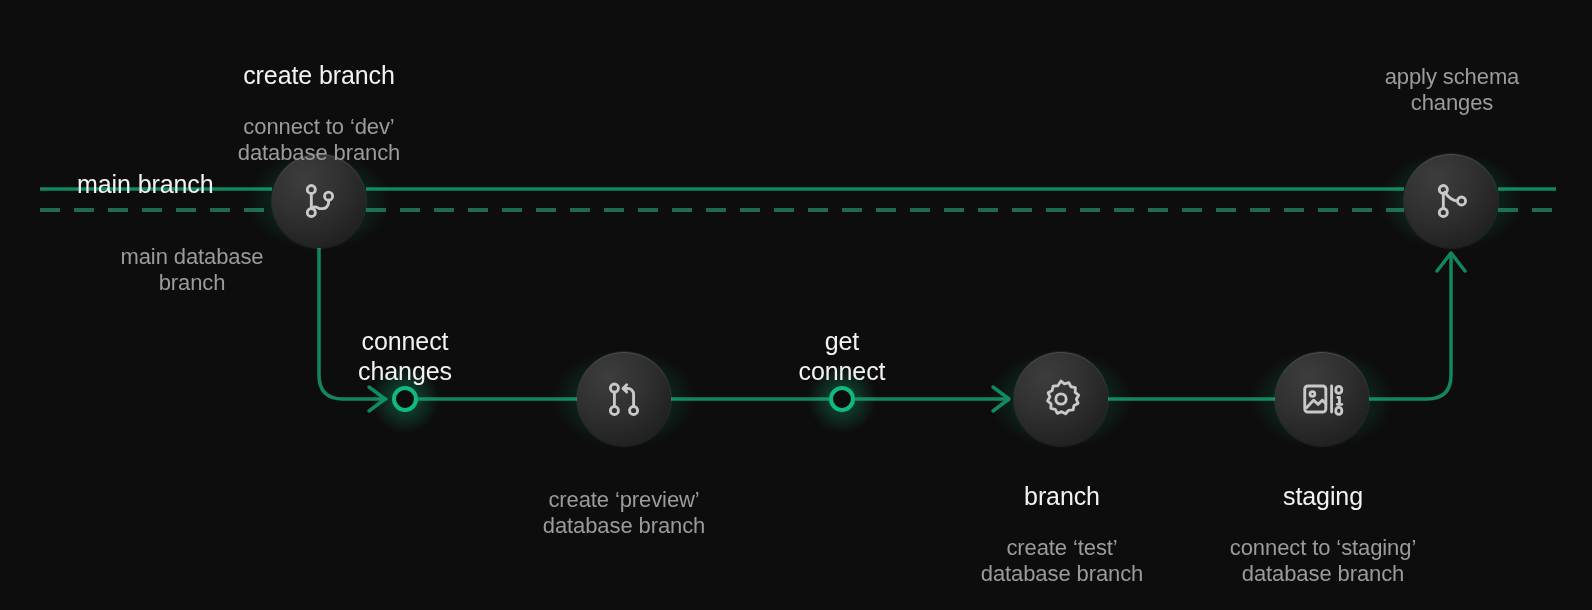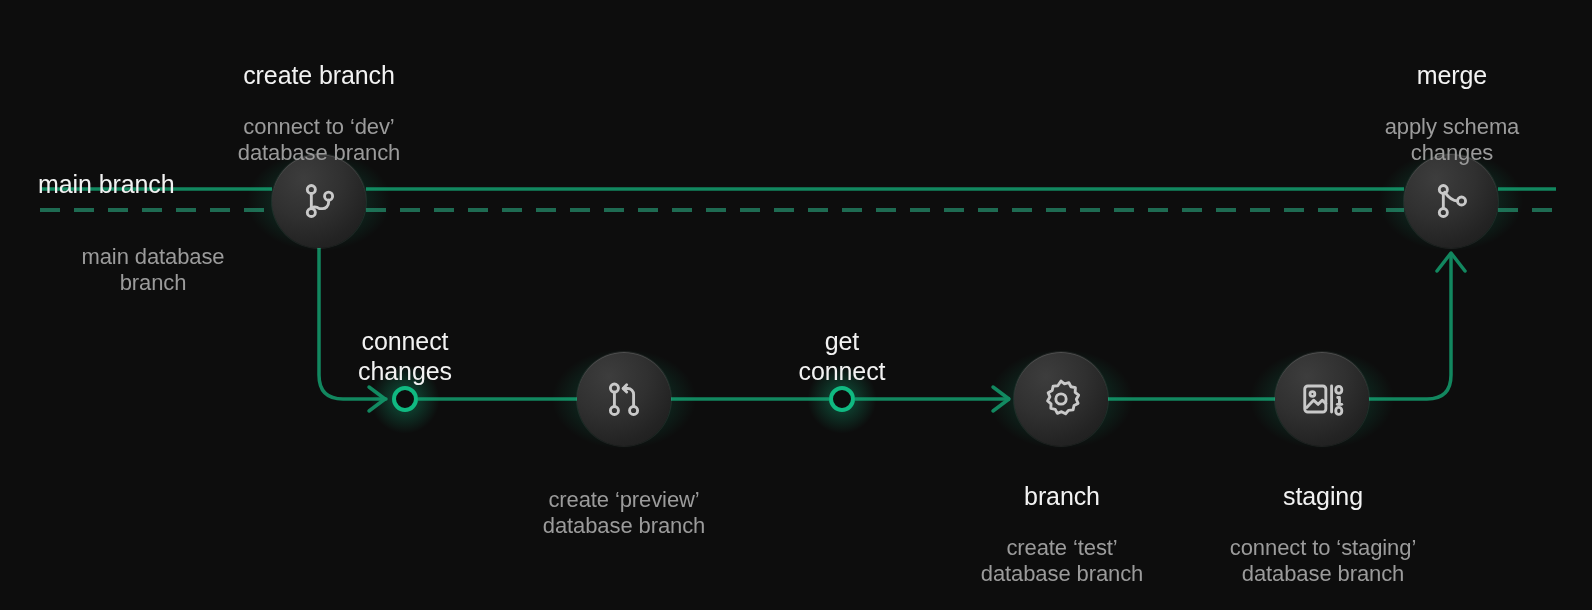--- a/index.html
+++ b/index.html
@@ -45,21 +45,21 @@
   }
   .lbl .sub {
     display: block;
     font-size: 22px;
     font-weight: 400;
     color: #9b9b9b;
     margin-top: 4px;
     letter-spacing: -0.1px;
     text-align: center;
   }
-  .lbl.left-align { text-align: left; }
+  .lbl.left-align { text-align: left; margin-left: 39px; }
 
   
   #lbl-main-branch {
     left: 38px;
     top: 149px;
     width: 330px;
   }
   #lbl-main-branch .title { font-size: 25px; }
 
   #lbl-main-db {
@@ -287,21 +287,20 @@
 branch</span>
     </div>
 
     <div class="lbl" id="lbl-create-branch">
       <span class="title">create branch</span>
       <span class="sub">connect to ‘dev’
 database branch</span>
     </div>
 
     <div class="lbl" id="lbl-merge">
-      <span class="title">merge</span>
       <span class="sub">apply schema
 changes</span>
     </div>
 
     <div class="lbl" id="lbl-commit">
       <span class="title">connect
 changes</span>
     </div>
 
     <div class="lbl" id="lbl-feedback">

